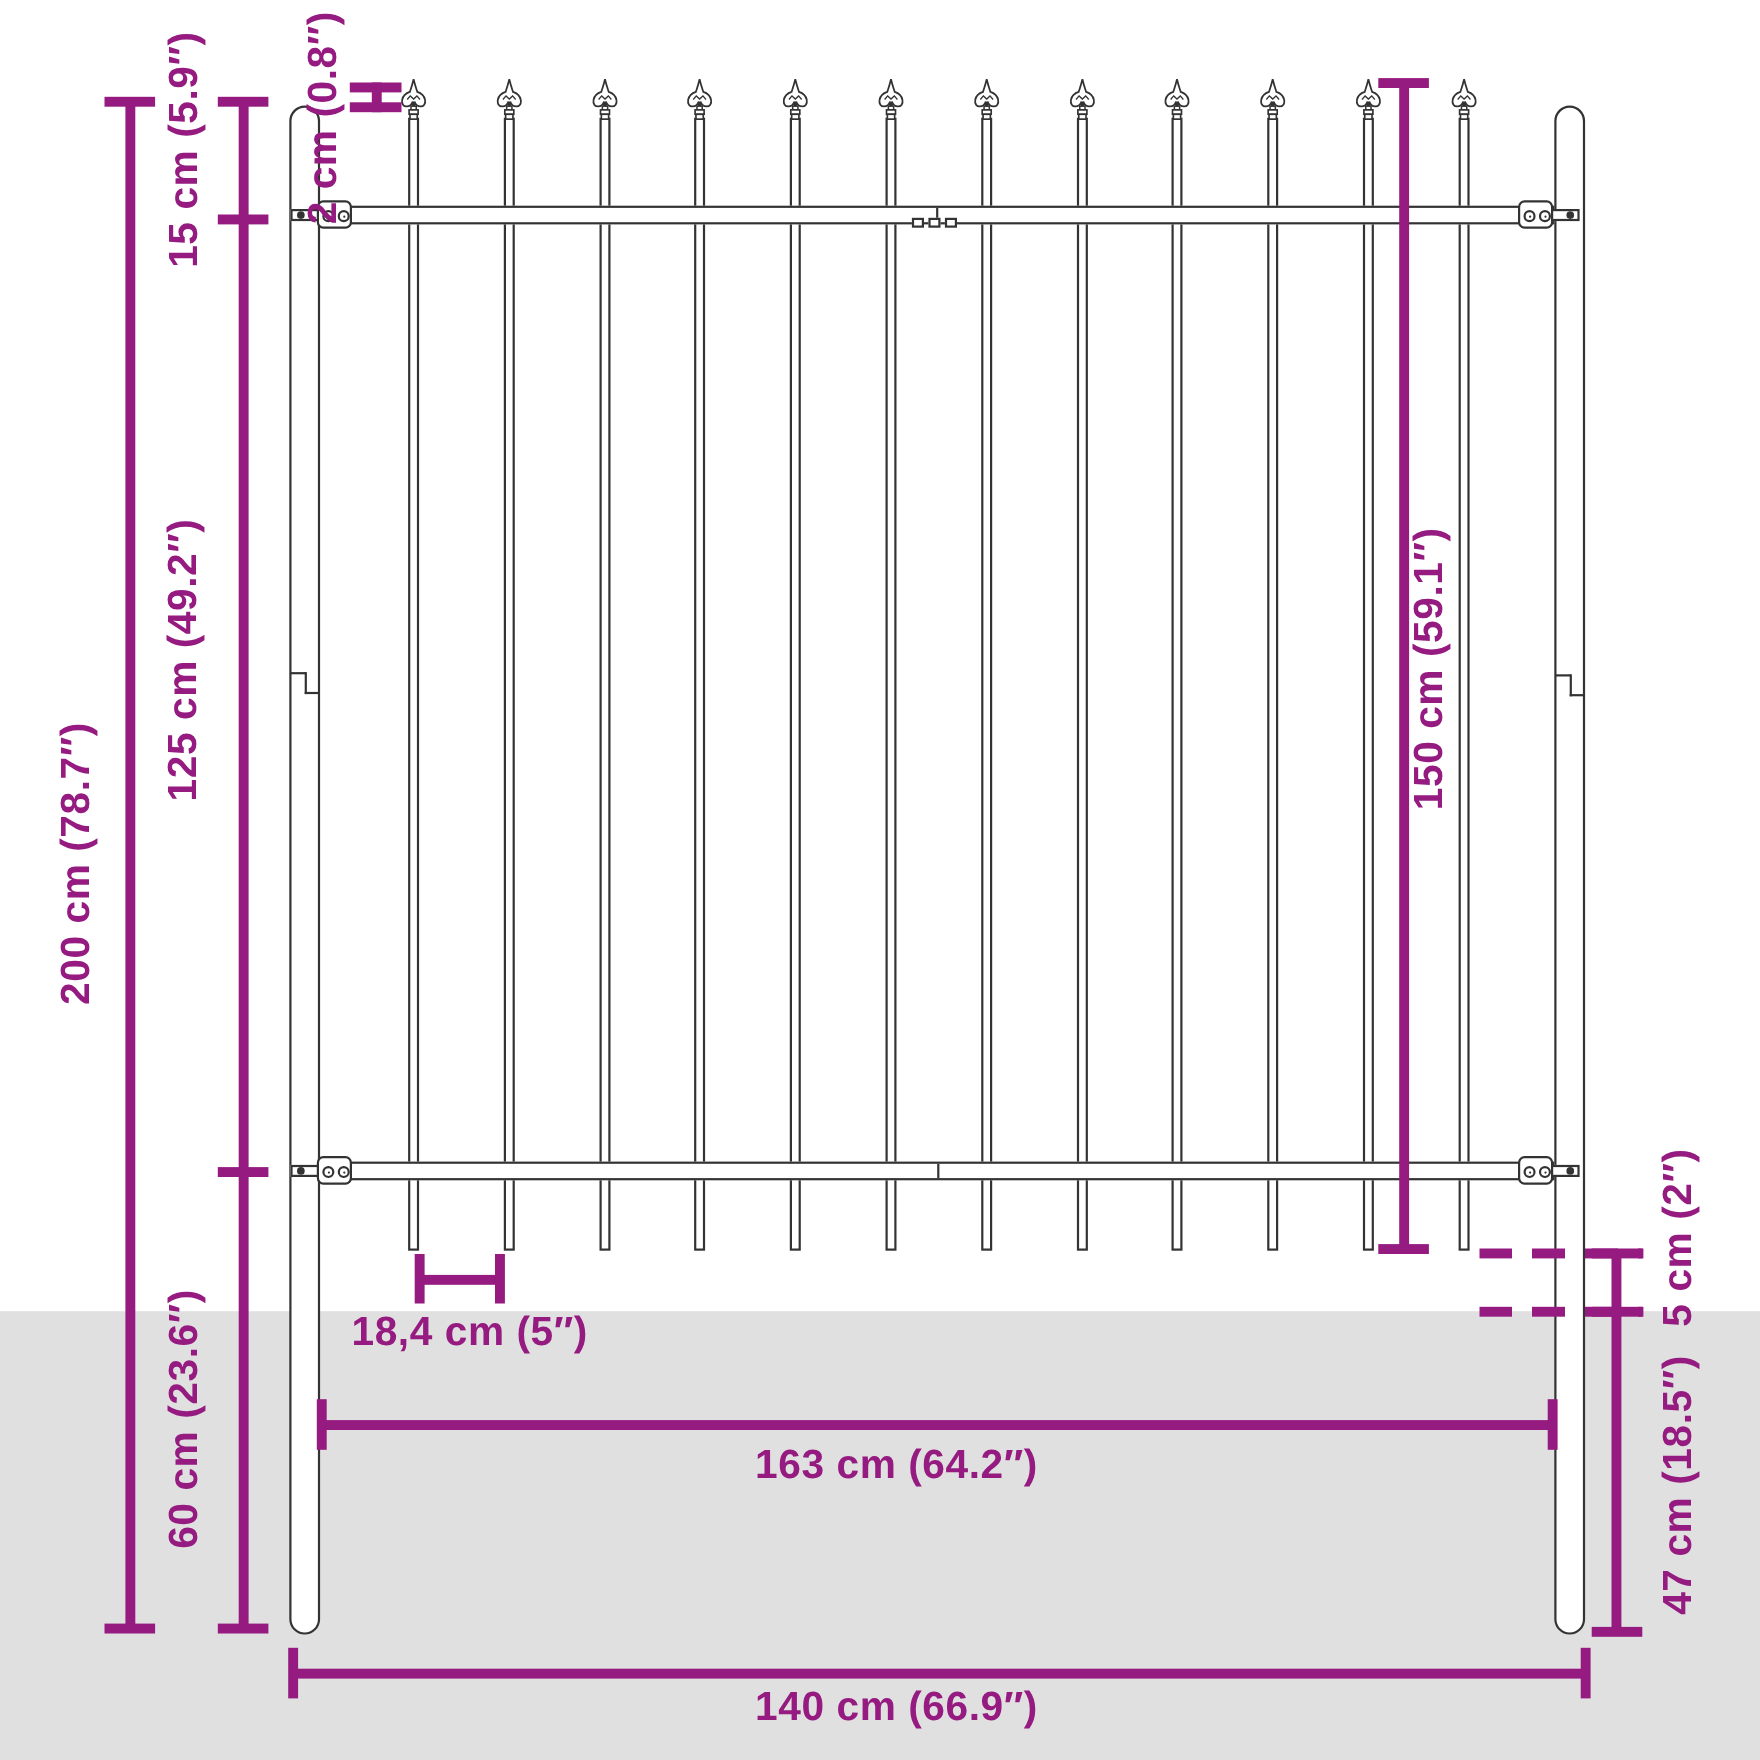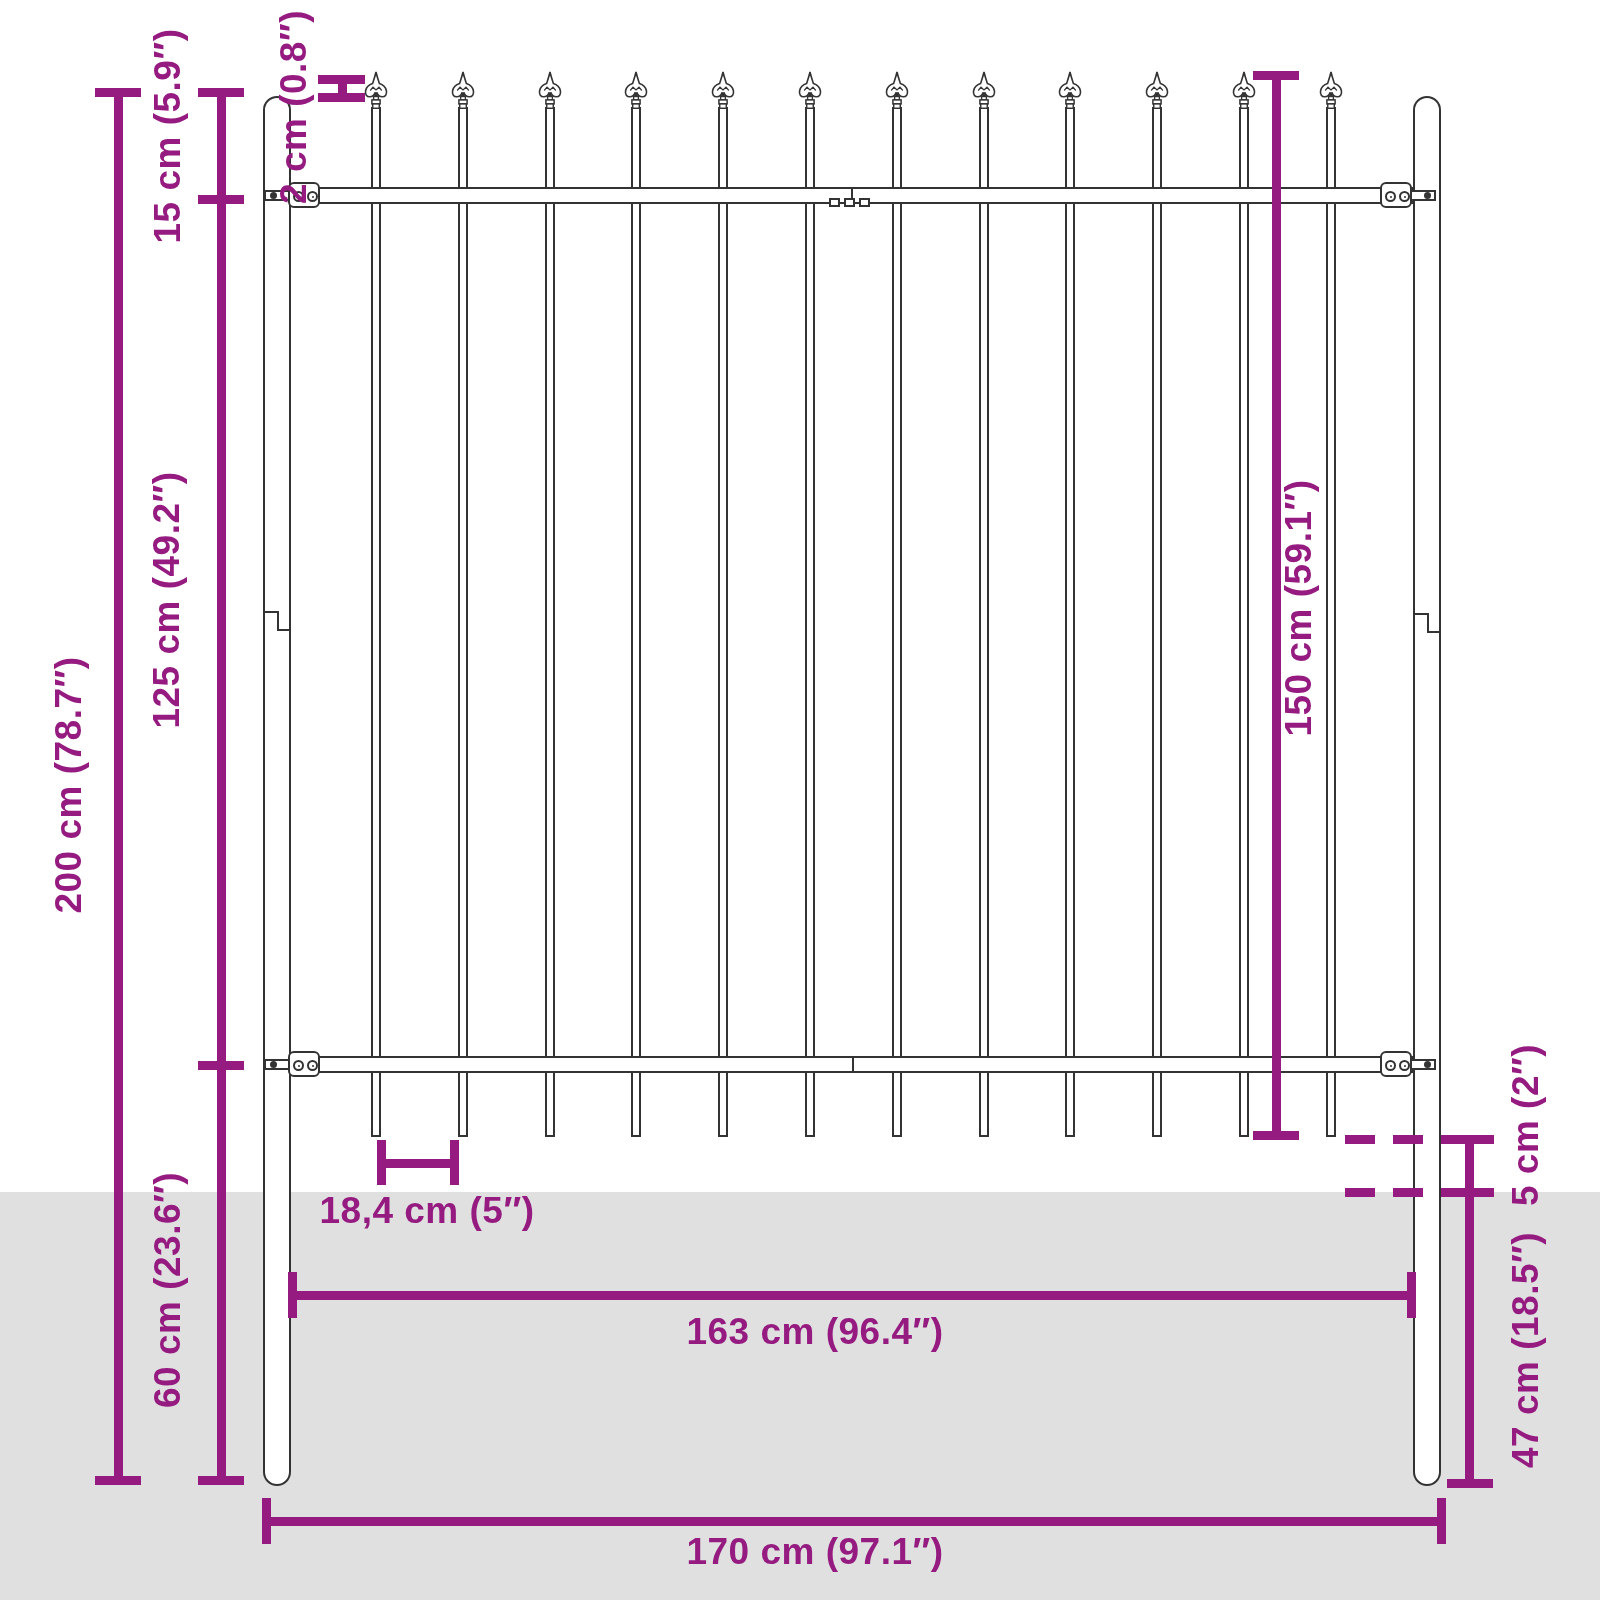--- a/index.html
+++ b/index.html
@@ -259,20 +259,20 @@
     <div class="dim-label rot" style="left:1525px;top:1350px">47 cm (18.5″)</div>
 
     <div class="tick-v" style="left:377px;top:1140px;height:45px"></div>
     <div class="tick-v" style="left:450px;top:1140px;height:45px"></div>
     <div class="hline" style="left:381px;top:1159px;width:73px"></div>
     <div class="dim-label" style="left:427px;top:1210px">18,4 cm (5″)</div>
 
     <div class="hline" style="left:292px;top:1291px;width:1119px"></div>
     <div class="tick-v" style="left:288px;top:1272px"></div>
     <div class="tick-v" style="left:1407px;top:1272px"></div>
-    <div class="dim-label" style="left:815px;top:1331px">163 cm (96.4″)</div>
+    <div class="dim-label" style="left:815px;top:1331px">163 cm (64.2″)</div>
 
     <div class="hline" style="left:266px;top:1517px;width:1175px"></div>
     <div class="tick-v" style="left:262px;top:1498px"></div>
     <div class="tick-v" style="left:1437px;top:1498px"></div>
-    <div class="dim-label" style="left:815px;top:1551px">170 cm (97.1″)</div>
+    <div class="dim-label" style="left:815px;top:1551px">140 cm (66.9″)</div>
   </div>
 </div>
 
 </body></html>

